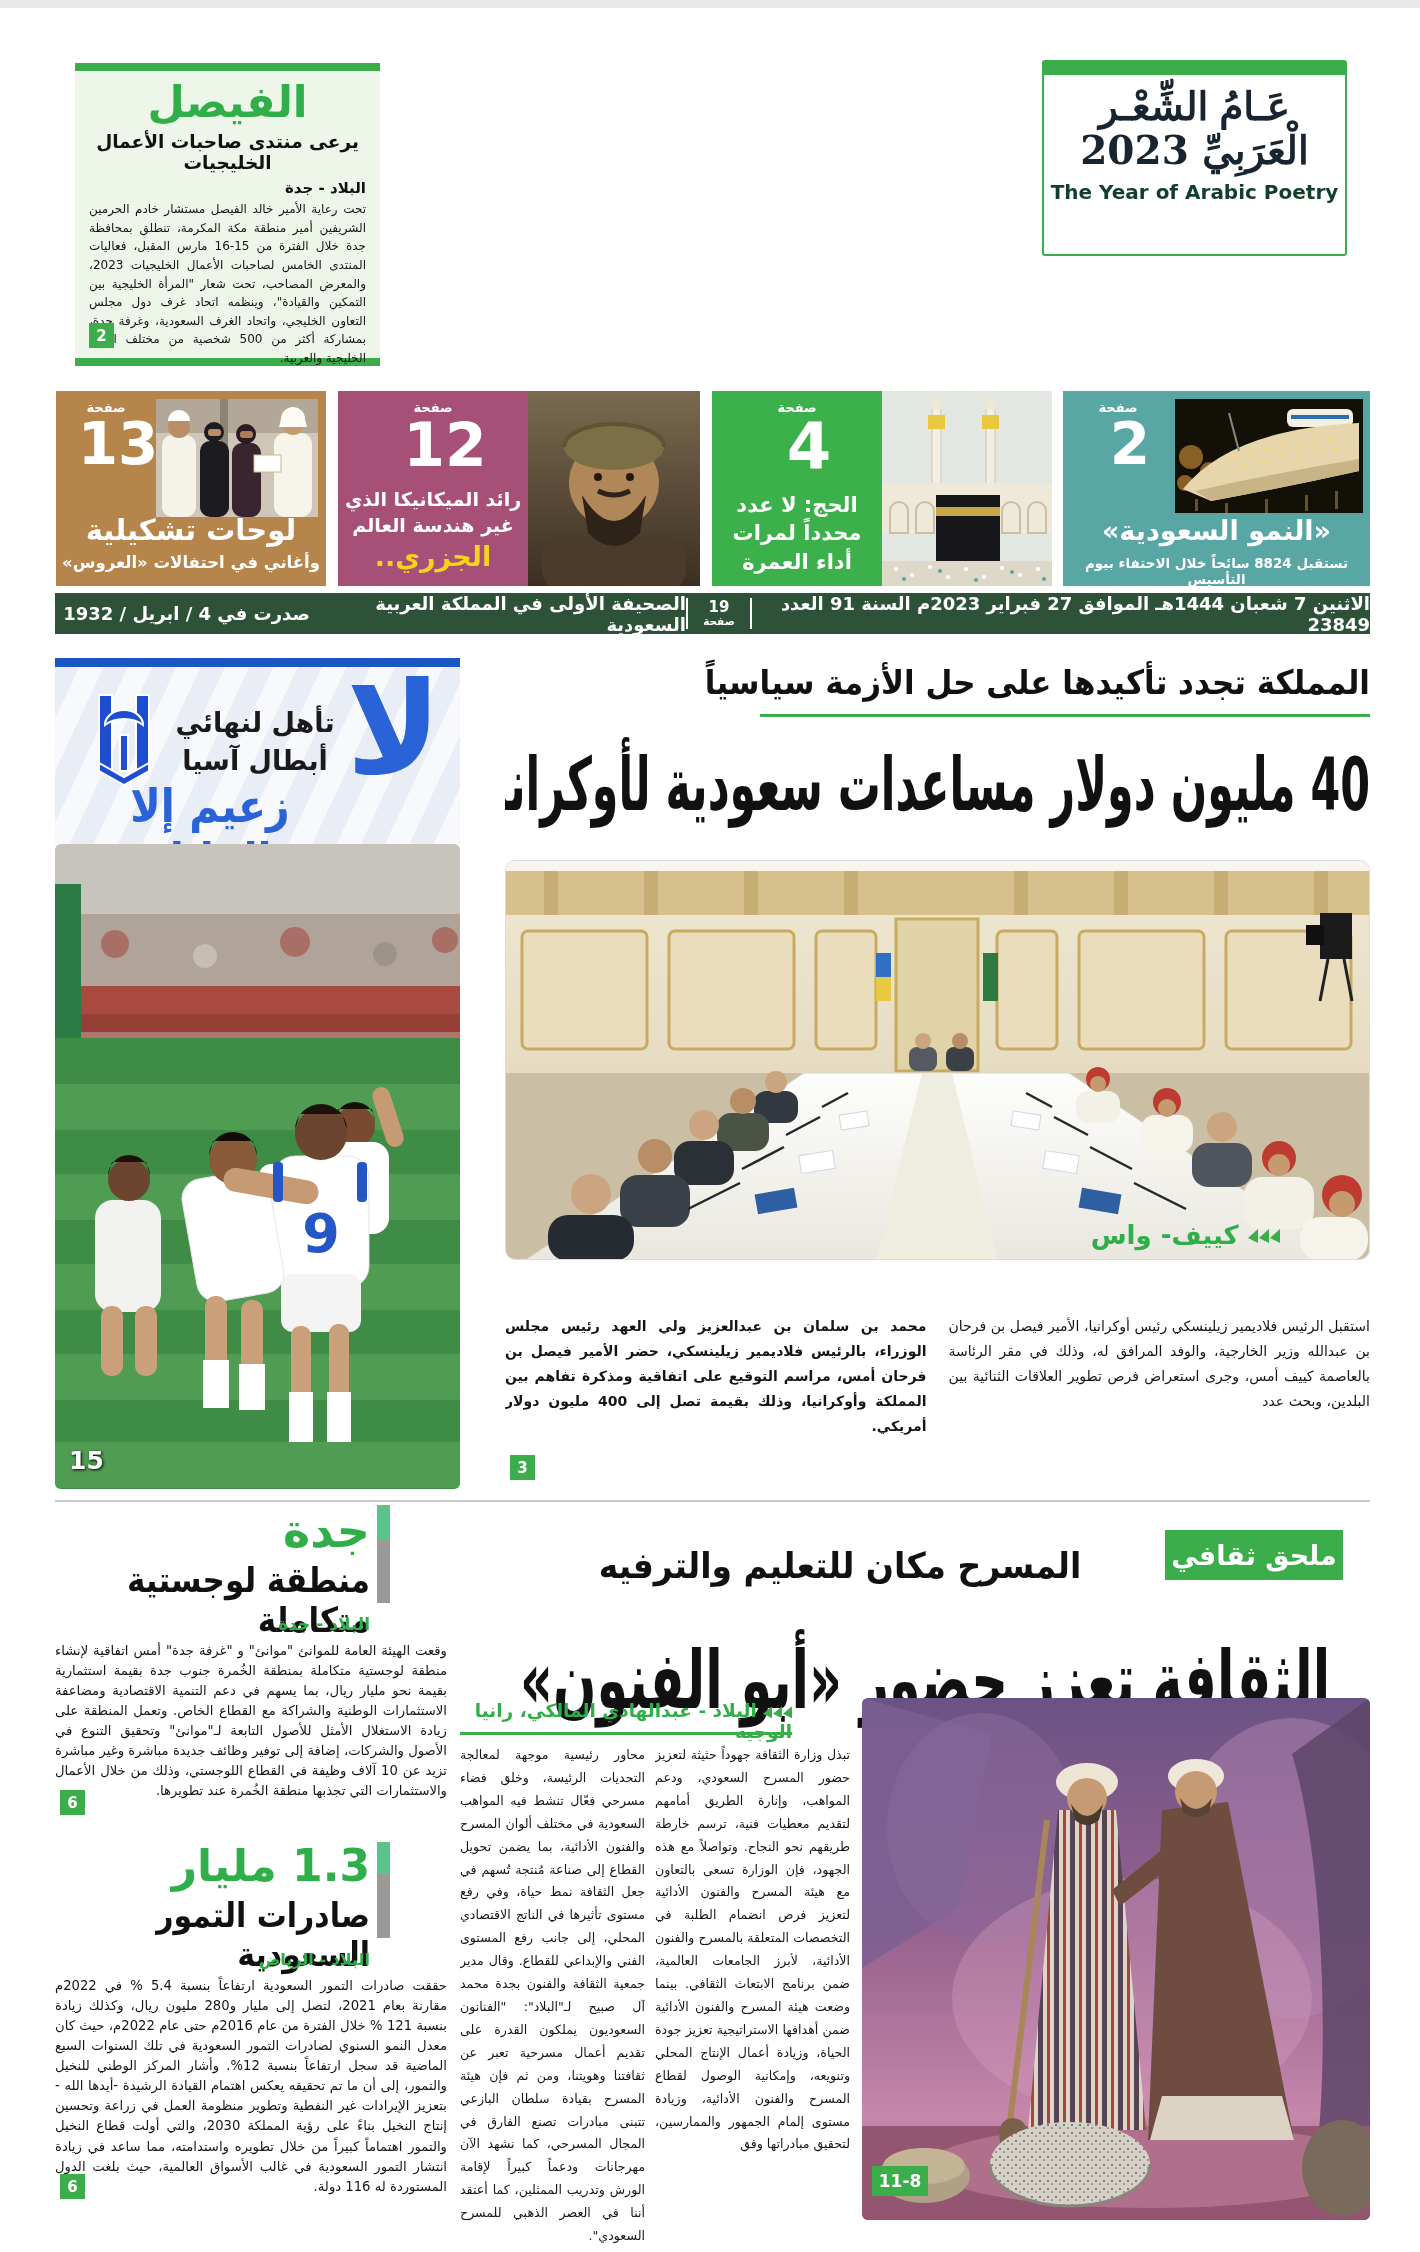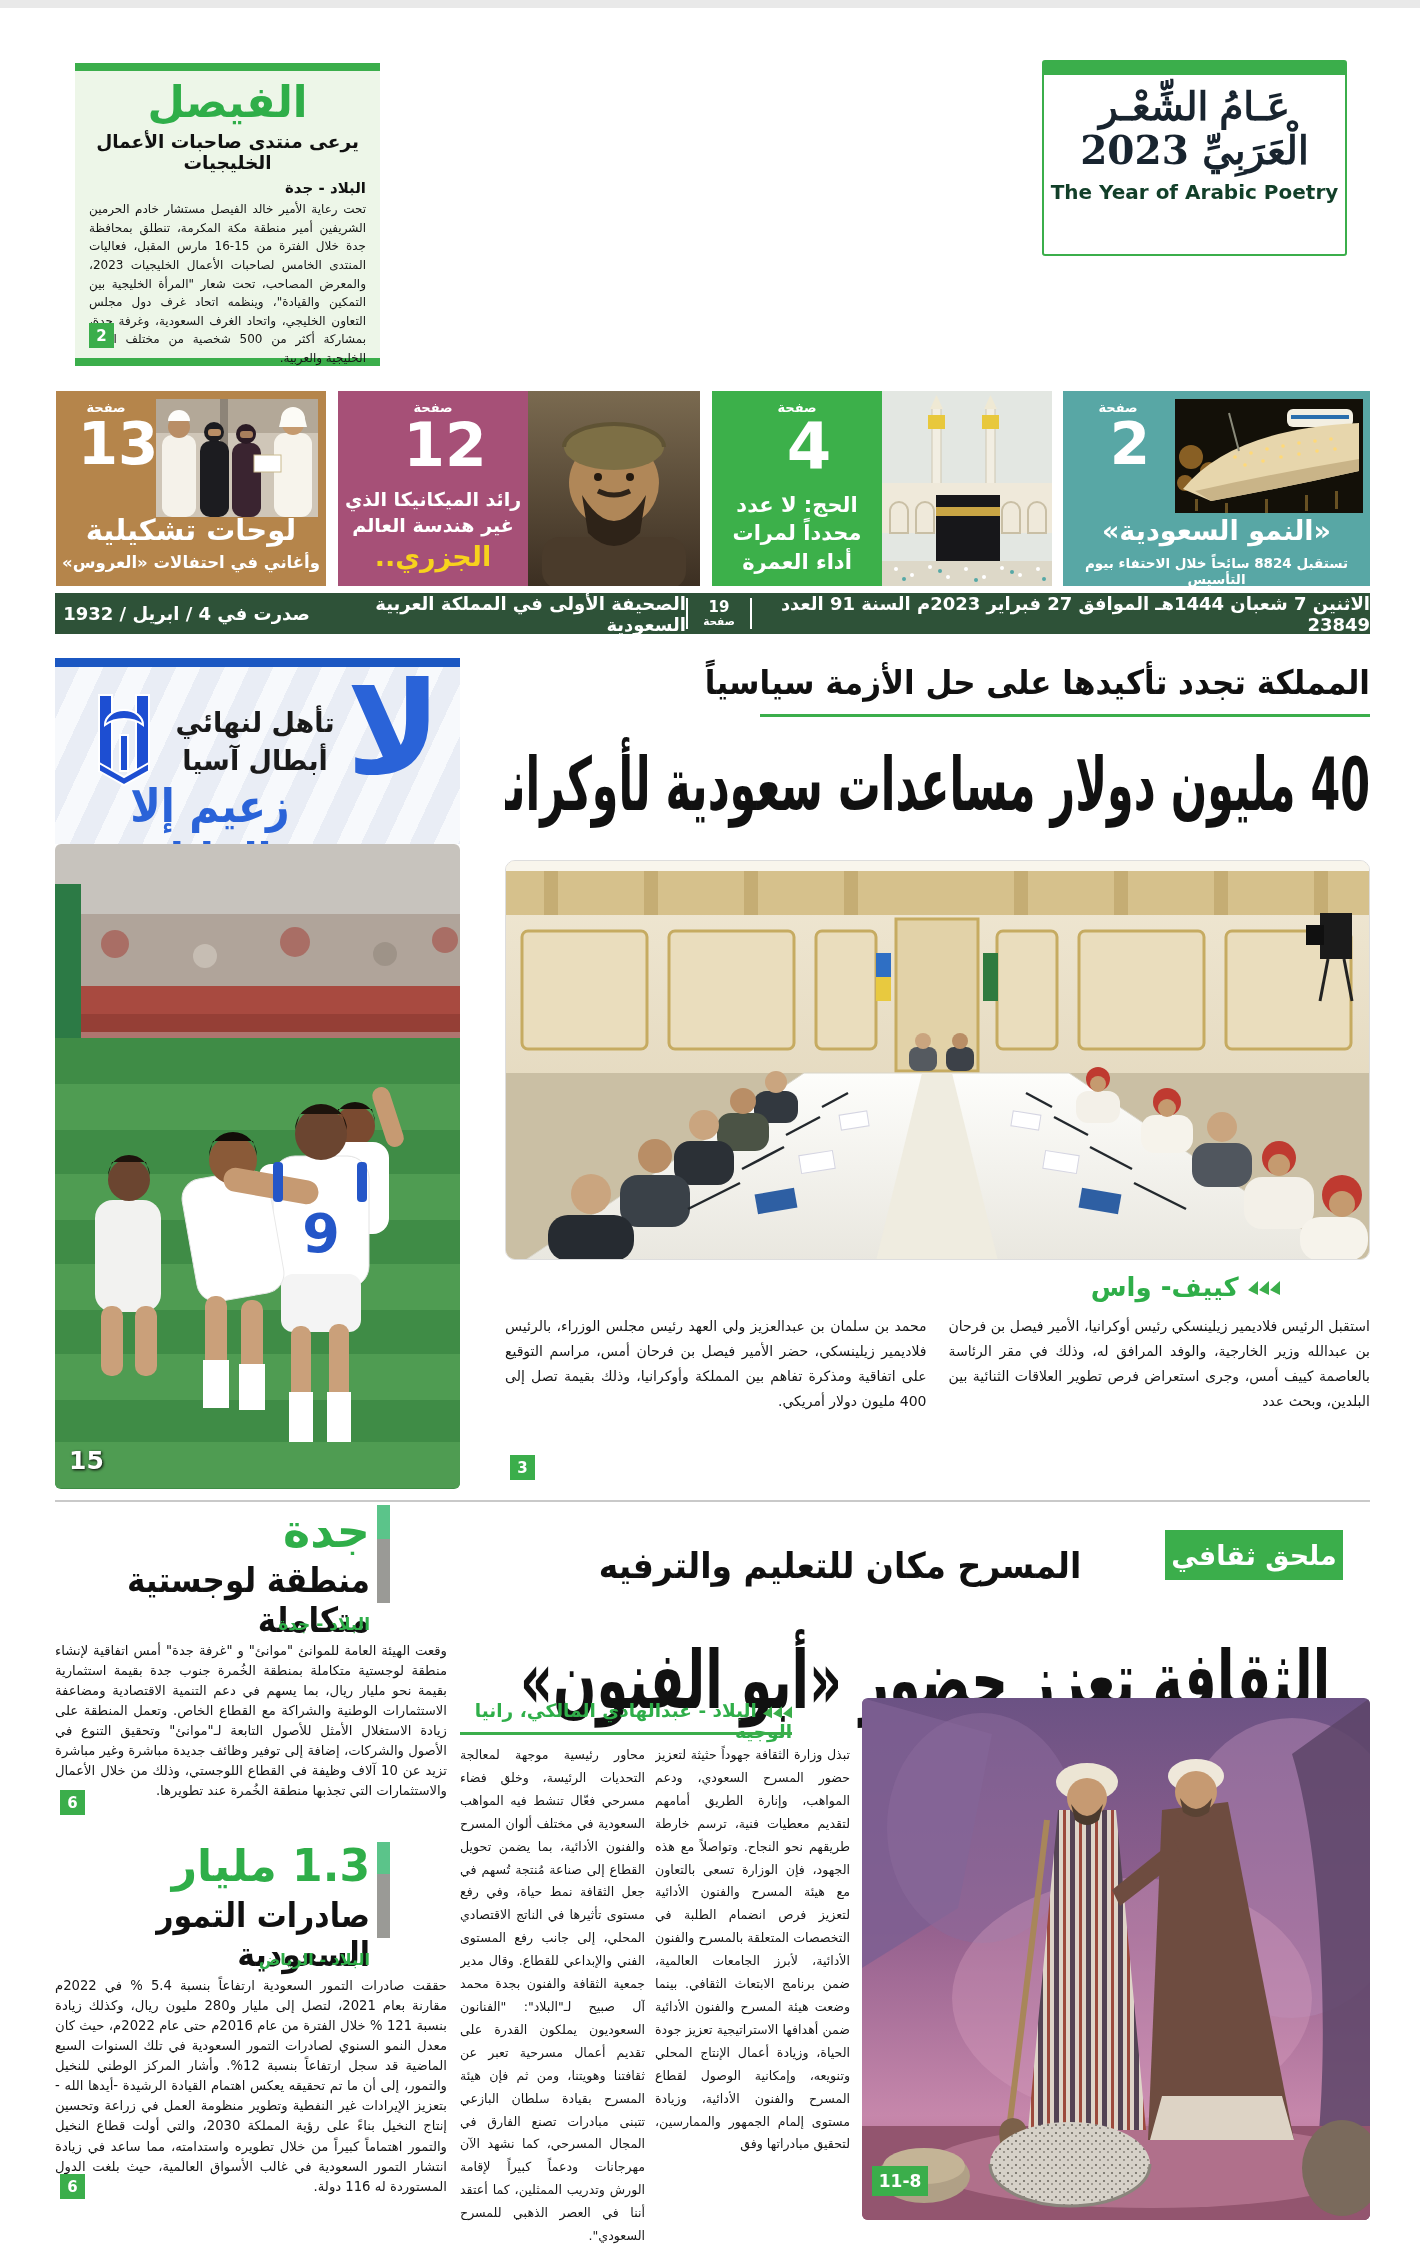--- a/index.html
+++ b/index.html
@@ -371,28 +371,28 @@
           <rect x="576" y="330" width="40" height="20" transform="rotate(10 596 340)"></rect>
         </g>
 
       <rect x="816" y="52" width="32" height="46" fill="#1b1b1b"></rect>
         <rect x="802" y="64" width="18" height="20" fill="#101010"></rect>
       <line x1="824" y1="98" x2="816" y2="140" stroke="#222" stroke-width="3"></line>
         <line x1="840" y1="98" x2="848" y2="140" stroke="#222" stroke-width="3"></line>
     </svg>
   </div>
 
-  <div class="abs right" style="left:505px;top:1264px;width:775px;font-size:26px;">
+  <div class="abs right" style="left:505px;top:1212px;width:775px;font-size:26px;">
     <span><span class="chev"></span><span class="chev"></span><span class="chev"></span></span>
     <span class="byline-green" style="font-size:26px;">كييف- واس</span>
   </div>
 
   <div class="abs" style="left:505px;top:1306px;width:865px;height:172px;display:flex;gap:22px;overflow:hidden;">
     <div class="bodytext" style="flex:1;font-size:14px;line-height:1.78;">استقبل الرئيس فلاديمير زيلينسكي رئيس أوكرانيا، الأمير فيصل بن فرحان بن عبدالله وزير الخارجية، والوفد المرافق له، وذلك في مقر الرئاسة بالعاصمة كييف أمس، وجرى استعراض فرص تطوير العلاقات الثنائية بين البلدين، وبحث عدد</div>
-    <div class="bodytext" style="flex:1;font-size:14px;line-height:1.78;">محمد بن سلمان بن عبدالعزيز ولي العهد رئيس مجلس الوزراء، بالرئيس فلاديمير زيلينسكي، حضر الأمير فيصل بن فرحان أمس، مراسم التوقيع على اتفاقية ومذكرة تفاهم بين المملكة وأوكرانيا، وذلك بقيمة تصل إلى 400 مليون دولار أمريكي.</div>
+    <div class="bodytext" style="flex:1;font-size:14px;line-height:1.78;font-weight:bold;">محمد بن سلمان بن عبدالعزيز ولي العهد رئيس مجلس الوزراء، بالرئيس فلاديمير زيلينسكي، حضر الأمير فيصل بن فرحان أمس، مراسم التوقيع على اتفاقية ومذكرة تفاهم بين المملكة وأوكرانيا، وذلك بقيمة تصل إلى 400 مليون دولار أمريكي.</div>
   </div>
   <div class="badge" style="left:510px;top:1447px;">3</div>
 
   <div class="abs" style="left:55px;top:1492px;width:1315px;height:2px;background:#c9c9c9;"></div>
 
   <div class="abs" style="left:377px;top:1497px;width:13px;height:98px;">
     <div style="height:34px;background:#5bc48a;"></div>
     <div style="height:64px;background:#9a9a96;"></div>
   </div>
   <div class="abs b right green-t" style="left:55px;top:1496px;width:315px;font-size:46px;">جدة</div>

